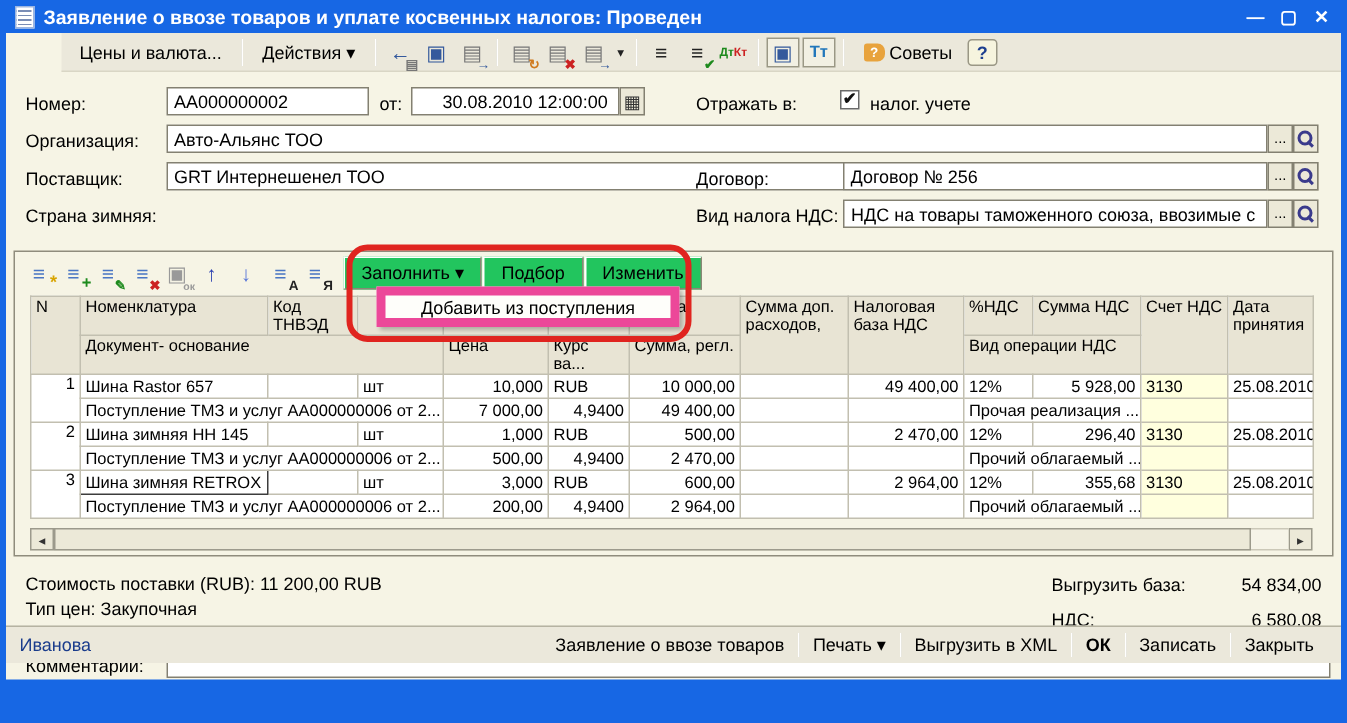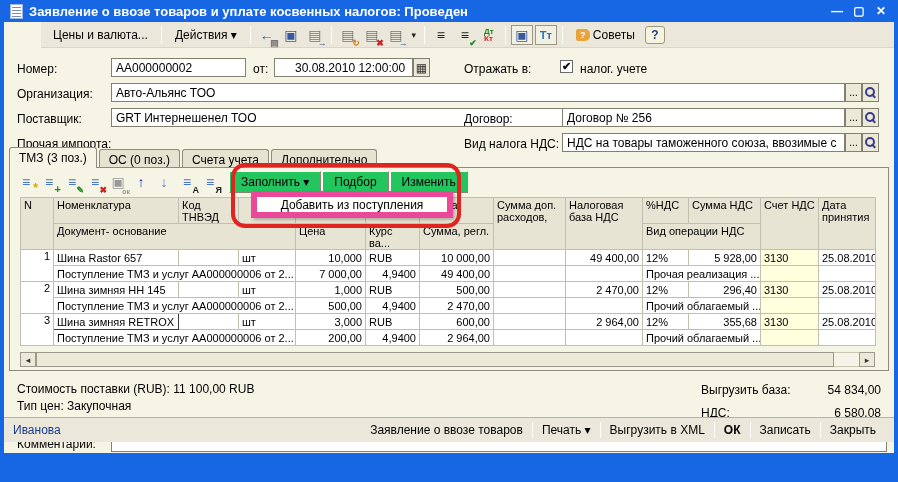--- a/index.html
+++ b/index.html
@@ -15,21 +15,21 @@
   .winbtns { display:flex; gap:8px; }
   .winbtns span { color:#fff; font-size:12px; font-weight:bold; width:14px; text-align:center; cursor:default; }
 
   
   .toolbar { position:absolute; left:0; top:22px; right:0; height:26px; background:#EBE8DB; border-bottom:1px solid #D9D6C5; display:flex; align-items:center; padding:0 4px; gap:2px; font-size:12px;margin-left:37px; }
   .tbtn { padding:2px 7px; border:1px solid #EBE8DB; white-space:nowrap; }
   .sep { width:1px; height:18px; background:#B6B3A2; border-right:1px solid #fff; margin:0 3px; }
   .icb { width:22px; height:20px; display:flex; align-items:center; justify-content:center; font-size:14px; position:relative; color:#34599c; }
   .icb .badge { position:absolute; right:-1px; bottom:-3px; font-size:9px; font-weight:bold; }
   .icb.boxed { border:1px solid #9a9785; background:#F2F0E3; }
-  .dtkt { display:flex; flex-direction:column; line-height:7px; font-size:8px; font-weight:bold; }
+  .dtkt { display:flex; flex-direction:row; line-height:7px; font-size:8px; font-weight:bold; }
   .dtkt .dt { color:#1d8a1d; } .dtkt .kt { color:#c22; }
   .tipbook { width:14px; height:12px; background:#E8A33D; border-radius:2px 5px 5px 2px; color:#fff; font-size:9px; font-weight:bold; display:flex; align-items:center; justify-content:center; margin-right:3px; }
   .helpbtn { width:20px; height:18px; border:1px solid #9a9785; border-radius:3px; background:#F6F4DE; color:#1d3f8f; font-weight:bold; display:flex; align-items:center; justify-content:center; font-size:12px; }
 
   
   .formarea { position:absolute; left:0; top:48px; right:0; height:405px; background:#F6F4E5; font-size:12px; }
   .lbl { position:absolute; white-space:nowrap; }
   input.fld { position:absolute; height:19px; border:1px solid #838071; background:#fff; font-size:12px; padding:1px 4px; }
   .btn-sm { position:absolute; width:17px; height:19px; border:1px solid #838071; background:#ECE9D8; font-size:10px; display:flex; align-items:center; justify-content:center; cursor:default; }
   .mag { position:relative; width:11px; height:11px; }
@@ -181,35 +181,29 @@
           <span class="mag"></span>
         </span>
 
     <span class="lbl" style="left:460px;top:64px">Договор:</span>
     <input class="fld" style="left: 558px; top: 60px; width: 283px;" value="Договор № 256">
     <span class="btn-sm" style="left:841px;top:60px">...</span>
     <span class="btn-sm" style="left:858px;top:60px">
           <span class="mag"></span>
         </span>
 
-    <span class="lbl" style="left:13px;top:89px">Прочая импорта:</span>
+    <span class="lbl" style="left:13px;top:89px">Страна зимняя:</span>
 
     <span class="lbl" style="left:460px;top:89px">Вид налога НДС:</span>
     <input class="fld" style="left: 558px; top: 85px; width: 283px;" value="НДС на товары таможенного союза, ввозимые с террито">
     <span class="btn-sm" style="left:841px;top:85px">...</span>
     <span class="btn-sm" style="left:858px;top:85px">
           <span class="mag"></span>
         </span>
 
-    <div class="tabs">
-      <span class="tab active">ТМЗ (3 поз.)</span>
-      <span class="tab">ОС (0 поз.)</span>
-      <span class="tab">Счета учета</span>
-      <span class="tab">Дополнительно</span>
-    </div>
 
     <div class="tabpanel">
       <div class="tbl-toolbar">
         <span class="icb">
               <span style="color:#4a76c4">≡</span>
               <span class="badge" style="color:#d8a400;font-size:12px">*</span>
             </span>
         <span class="icb">
               <span style="color:#4a76c4">≡</span>
               <span class="badge" style="color:#1d8a1d;font-size:11px">+</span>
@@ -373,21 +367,21 @@
 
       <div class="hscroll">
         <span class="sarr">◂</span>
         <span class="strack">
               <span class="sthumb"></span>
             </span>
         <span class="sarr">▸</span>
       </div>
     </div>
 
-    <span class="lbl" style="left:13px;top:334px">Стоимость поставки (RUB): 11 100,00 RUB</span>
+    <span class="lbl" style="left:13px;top:334px">Стоимость поставки (RUB): 11 200,00 RUB</span>
     <span class="lbl" style="left:13px;top:351px">Тип цен: Закупочная</span>
     <span class="lbl" style="left:697px;top:335px">Выгрузить база:</span>
     <span class="lbl totval" style="left:757px;top:335px">54 834,00</span>
     <span class="lbl" style="left:697px;top:358px">НДС:</span>
     <span class="lbl totval" style="left:757px;top:358px">6 580,08</span>
 
     <span class="lbl" style="left:13px;top:389px">Комментарий:</span>
     <input class="fld" style="left: 107px; top: 385px; width: 776px;" value="">
   </div>
 

